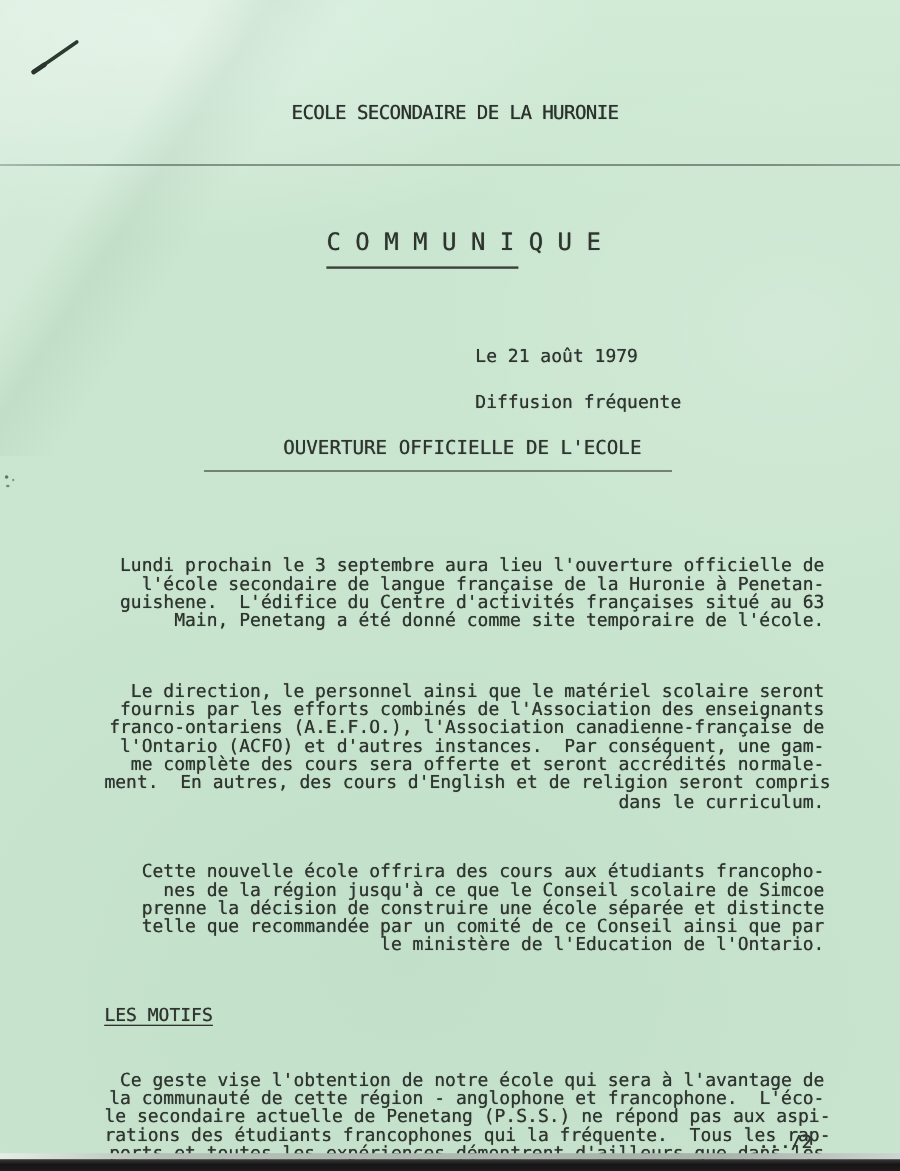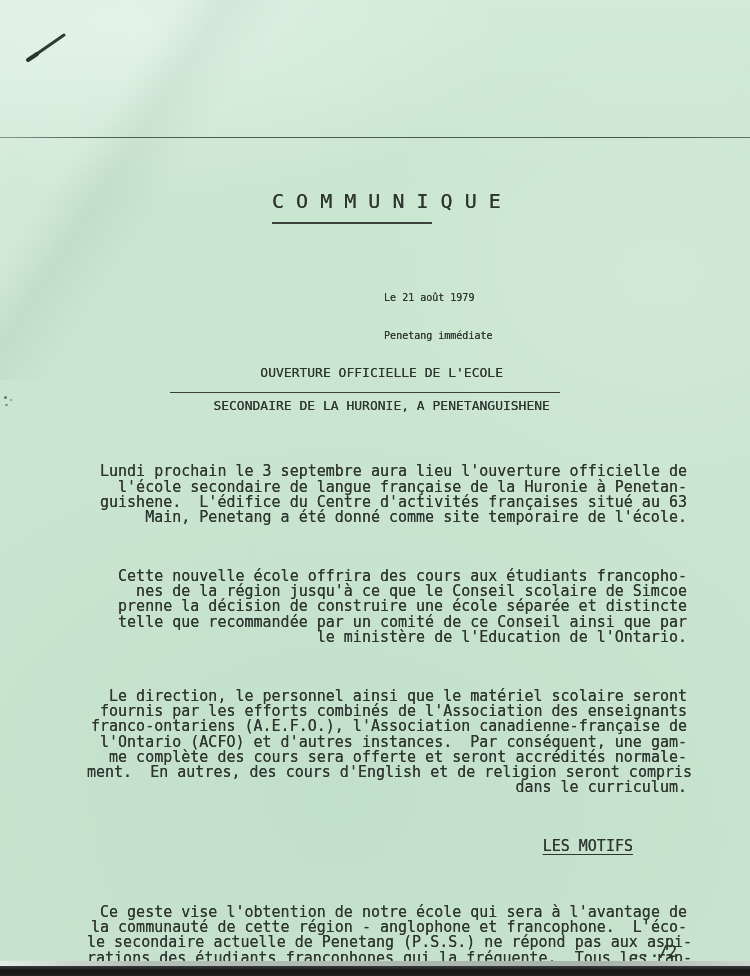--- a/index.html
+++ b/index.html
@@ -30,26 +30,26 @@
     left:0; top:49px; width:722px; text-align:center;
     font-size:16px; line-height:30px; letter-spacing:-0.55px;
     color:#2b312b;
   }
   .divider{
     left:0; top:137px; width:750px; height:1.4px;
     background:linear-gradient(90deg, rgba(72,88,79,0.55), #4e5f55 12%, #45564c 85%, rgba(72,88,79,0.8));
   }
   .communique{ left:272px; top:194px; font-size:20px; line-height:15px; }
   .communique-rule{ left:272px; top:222px; width:160px; height:1.5px; background:#3a423b; }
-  .dateline{ left:360px; top:269px; font-size:10px; line-height:19px; }
-  .subject{ left:0; top:348px; width:732px; text-align:center; font-size:13px; line-height:16.6px; }
+  .dateline{ left:360px; top:269px; font-size:15px; line-height:19px; }
+  .subject{ left:0; top:348px; width:732px; text-align:center; font-size:16px; line-height:16.6px; }
   .subject-rule{ left:170px; top:391.5px; width:390px; height:1.5px; background:#39413a; }
   .bodytext{ left:87px; top:433.8px; width:600px; font-size:15px; line-height:15.3px; }
   .bodytext .para{ position:static; margin:0 0 12.7px 0; white-space:pre;text-align:right; }
-  .bodytext .section-heading{ position:static; display:block; width:546px; text-align:right; margin:0 0 20px 0; }
+  .bodytext .section-heading{ position:static; display:block; width:546px; text-align:left; margin:0 0 8px 0; }
   .bodytext .section-heading span{ position:static; text-decoration:underline; text-decoration-thickness:1.4px; text-underline-offset:3px; }
   .page-indicator{ left:87px; top:945px; width:590px; text-align:right; font-size:15px; line-height:15px; }
   .pen-mark{ left:24px; top:28px; }
   .speck{ background:#49564d; border-radius:50%; opacity:0.8; }
   .s1{ left:4px;  top:396px; width:3px; height:3px; }
   .s2{ left:10px; top:399px; width:2px; height:2px; opacity:0.55; }
   .s3{ left:5px;  top:404px; width:3px; height:2px; opacity:0.65; }
   .scan-light{ left:0; top:961px; width:750px; height:5px;
     background:linear-gradient(90deg,#e4eee6,#b4bfb8 18%,#a7b2ab 80%,#ccd5cf); }
   .scan-dark{ left:0; top:966px; width:750px; height:10px;
@@ -61,56 +61,55 @@
 <div class="paper">
 
   <div class="crease"></div>
 
   <svg class="pen-mark" width="52" height="42" viewBox="0 0 52 42">
     <line x1="4" y1="32" x2="40" y2="7" stroke="#2e3931" stroke-width="3" stroke-linecap="round"></line>
     <line x1="4" y1="32" x2="13" y2="26" stroke="#2a352d" stroke-width="4" stroke-linecap="round"></line>
   </svg>
 
   <div class="letterhead txt">
-    <br>
+    <span style="position:static">ECOLE SECONDAIRE DE LA HURONIE</span><br>
   </div>
 
   <div class="divider"></div>
 
   <div class="communique txt">C O M M U N I Q U E</div>
   <div class="communique-rule"></div>
 
   <div class="dateline txt">
     <span style="position:static">Le 21 août 1979</span><br>
-    <span style="position:static">Penetang immédiate</span>
+    <span style="position:static">Diffusion fréquente</span>
   </div>
 
   <div class="subject txt">
     <span style="position:static">OUVERTURE OFFICIELLE DE L'ECOLE</span><br>
-    <span style="position:static">SECONDAIRE DE LA HURONIE, A PENETANGUISHENE</span>
   </div>
   <div class="subject-rule"></div>
 
   <div class="bodytext txt">
     <div class="para">Lundi prochain le 3 septembre aura lieu l'ouverture officielle de
 l'école secondaire de langue française de la Huronie à Penetan-
 guishene.  L'édifice du Centre d'activités françaises situé au 63
 Main, Penetang a été donné comme site temporaire de l'école.</div>
-    <div class="para">Cette nouvelle école offrira des cours aux étudiants francopho-
-nes de la région jusqu'à ce que le Conseil scolaire de Simcoe
-prenne la décision de construire une école séparée et distincte
-telle que recommandée par un comité de ce Conseil ainsi que par
-le ministère de l'Education de l'Ontario.</div>
     <div class="para">Le direction, le personnel ainsi que le matériel scolaire seront
 fournis par les efforts combinés de l'Association des enseignants
 franco-ontariens (A.E.F.O.), l'Association canadienne-française de
 l'Ontario (ACFO) et d'autres instances.  Par conséquent, une gam-
 me complète des cours sera offerte et seront accrédités normale-
 ment.  En autres, des cours d'English et de religion seront compris
 dans le curriculum.</div>
+    <div class="para">Cette nouvelle école offrira des cours aux étudiants francopho-
+nes de la région jusqu'à ce que le Conseil scolaire de Simcoe
+prenne la décision de construire une école séparée et distincte
+telle que recommandée par un comité de ce Conseil ainsi que par
+le ministère de l'Education de l'Ontario.</div>
     <div class="section-heading"><span>LES MOTIFS</span></div>
     <div class="para">Ce geste vise l'obtention de notre école qui sera à l'avantage de
 la communauté de cette région - anglophone et francophone.  L'éco-
 le secondaire actuelle de Penetang (P.S.S.) ne répond pas aux aspi-
 rations des étudiants francophones qui la fréquente.  Tous les rap-
 ports et toutes les expériences démontrent d'ailleurs que dans les
 écoles mixtes les francophones perdent leur langue et leur culture.
 Nos étudiants refusent une autre année d'assimilation.  C'est pour-
 quoi ils s'inscrivent à l'Ecole de la Huronie.</div>
     

